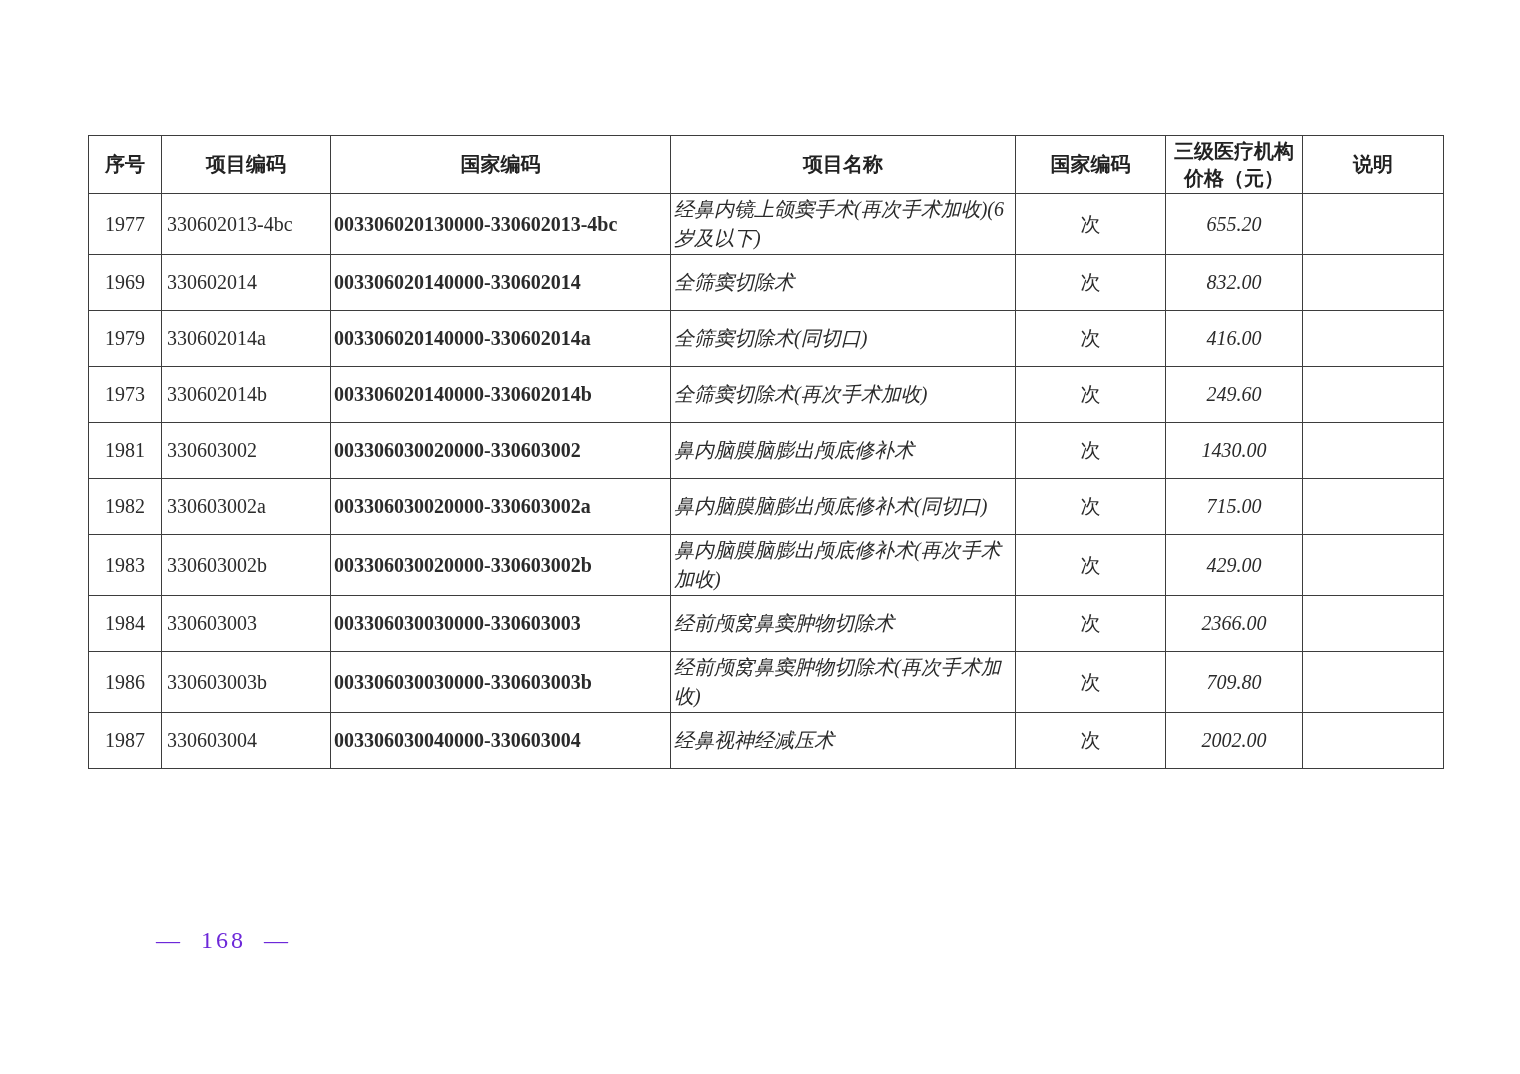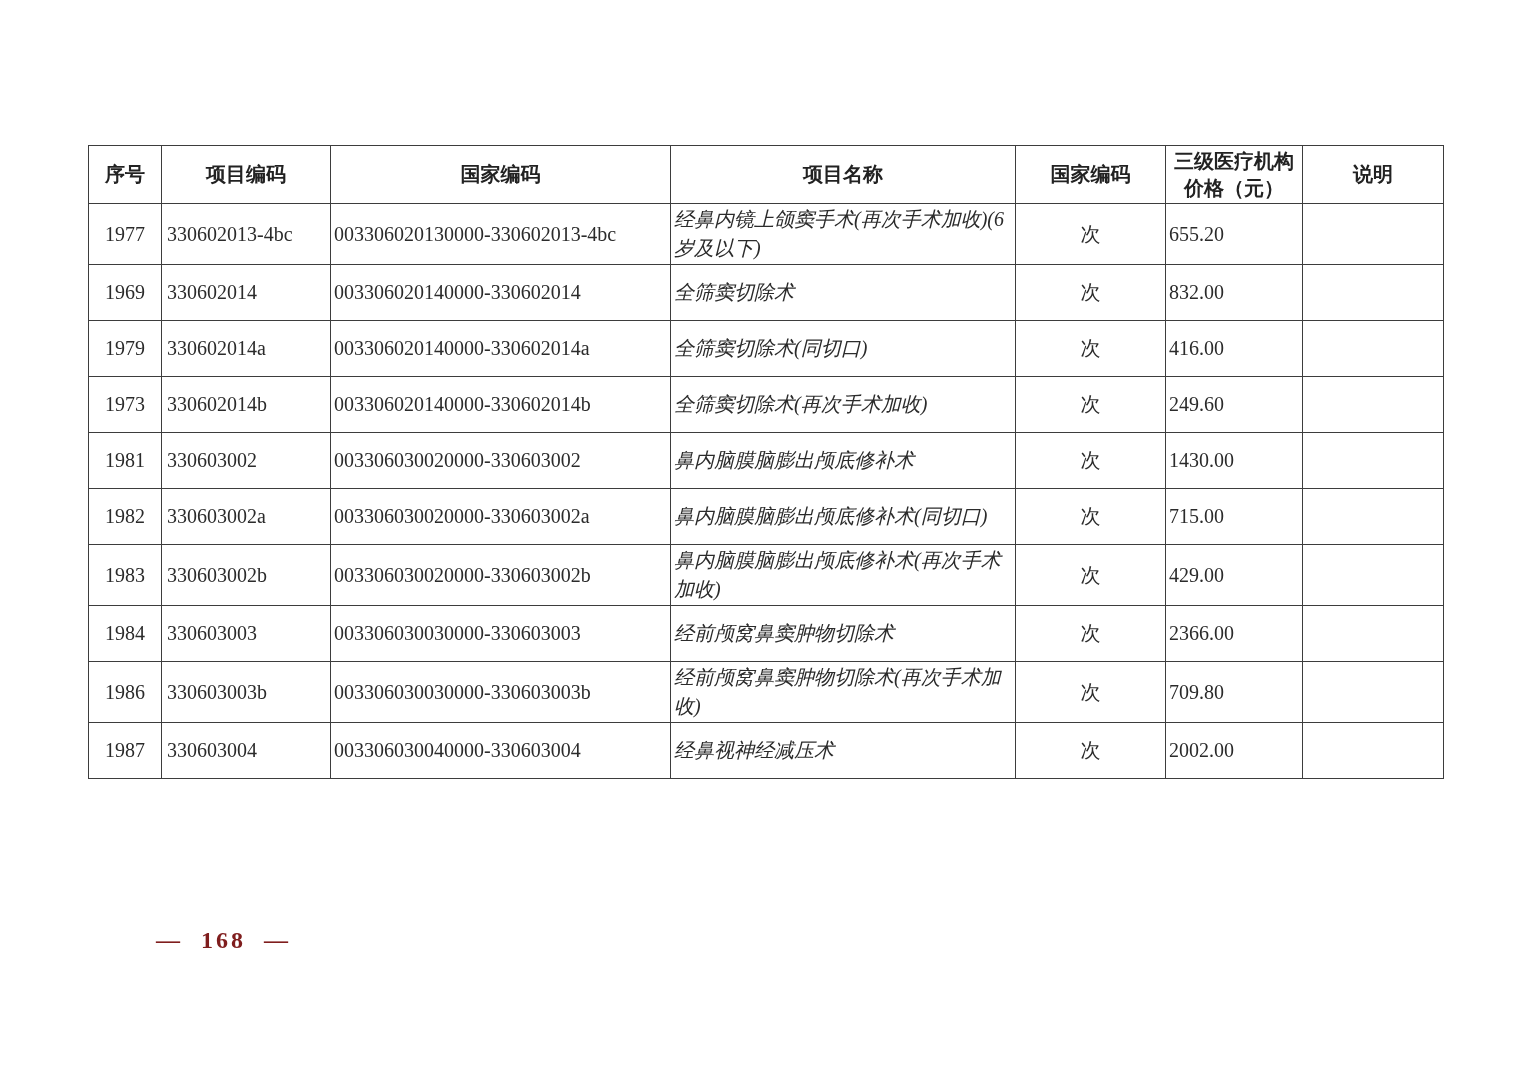--- a/index.html
+++ b/index.html
@@ -9,21 +9,21 @@
     font-family: "Liberation Serif", serif;
     color: #2b2b2b;
     position: relative;
     overflow: hidden;
   }
   .page { position: absolute; inset: 0; background: #ffffff; }
 
   table.price-table {
     position: absolute;
     left: 88px;
-    top: 145px;
+    top: 135px;
     width: 1355px;
     border-collapse: collapse;
     table-layout: fixed;
   }
   .price-table th, .price-table td {
     border: 1.5px solid #3d3d3d;
     vertical-align: middle;
     overflow: hidden;
   }
   .price-table th {
@@ -39,36 +39,35 @@
   .price-table td {
     font-size: 20px;
     line-height: 29px;
     height: 56px;
     padding: 1px 3px;
     text-align: left;
     word-break: break-all;
   }
   .price-table td.col-0 { text-align: center; padding: 1px 8px; }
   .price-table td.col-1 { padding-left: 5px; }
-  .price-table td.col-2 { padding-left: 3px; }
+  .price-table td.col-2 { padding-left: 3px; font-weight: bold; }
   .price-table td.col-3 { padding-left: 3px; padding-right: 2px; font-style: italic; }
   .price-table td.col-4 { text-align: center; }
-  .price-table td.col-5 { text-align: left; }
+  .price-table td.col-5 { text-align: center; font-style: italic; }
   .price-table td.col-6 { text-align: center; }
 
   .page-number {
     position: absolute;
     left: 156px;
     top: 927px;
     font-size: 24px;
     letter-spacing: 3px;
-    color: #7f1d1d;
+    color: #6d28d9;
     font-family: "Liberation Serif", serif;
     white-space: pre;
-    font-weight: bold;
   }
 </style>
 </head>
 <body>
 
 <div class="page">
 
   <table class="price-table">
     <colgroup>
       <col style="width:73px">

